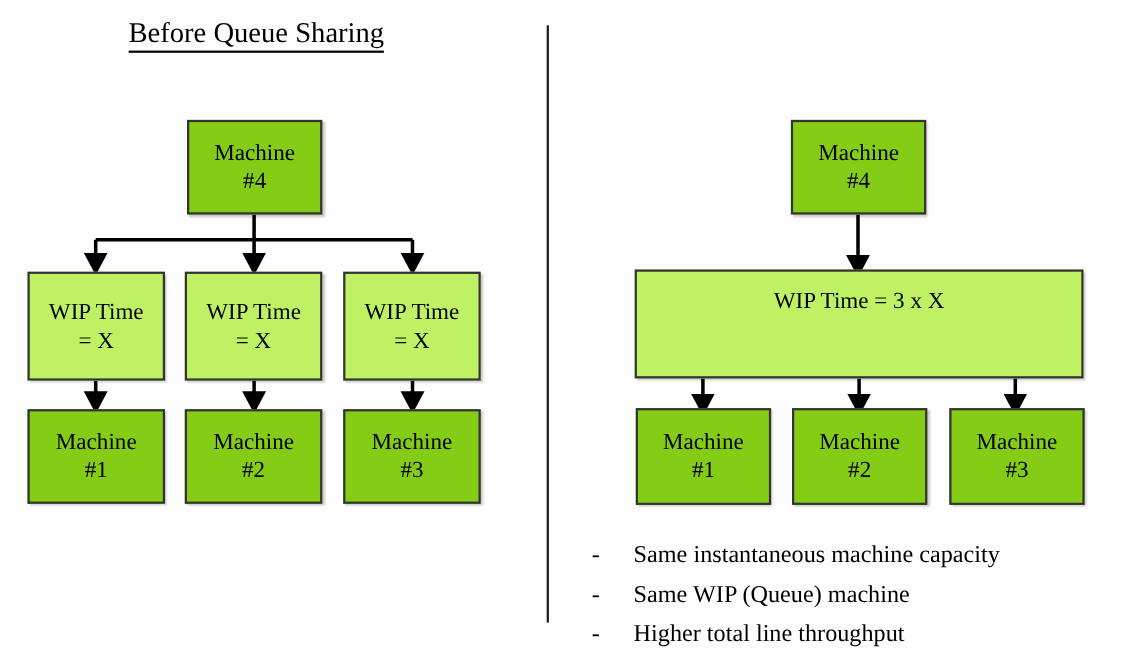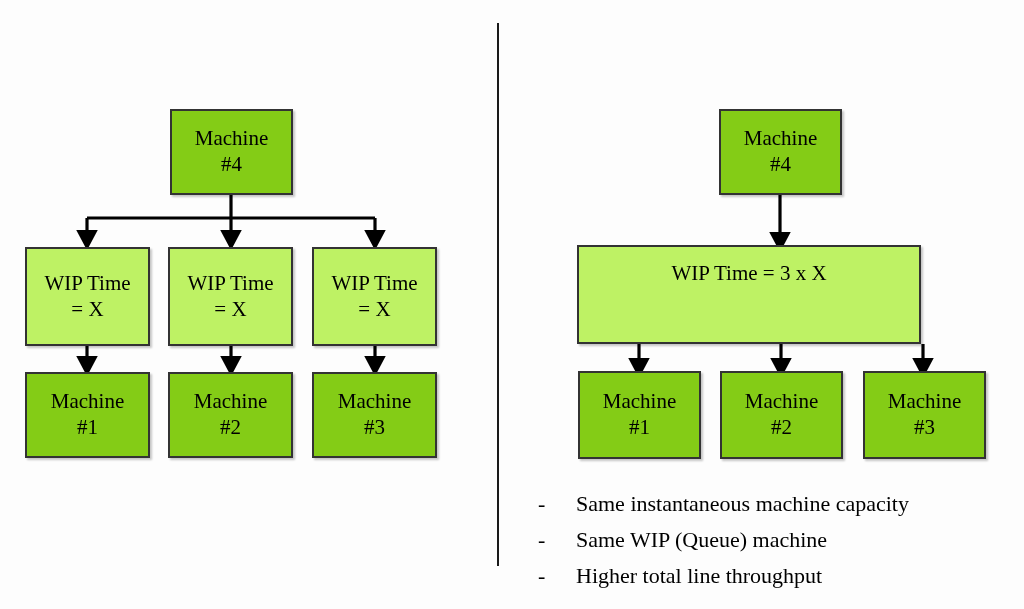--- a/index.html
+++ b/index.html
@@ -101,20 +101,23 @@
     flex: 0 0 38px;
     text-align: left;
   }
   .benefit-row .btext { flex: 1 1 auto; white-space: nowrap; }
 </style>
 </head>
 <body>
 
 <div id="canvas">
 
+  <div class="panel-title" id="title-before">
+    <span class="tx">Before Queue Sharing</span>
+  </div>
 
   <div id="divider"></div>
 
   <svg id="links" viewBox="0 0 1024 609">
     <defs>
       <marker id="arrowhead" markerWidth="9" markerHeight="9" refX="3.2" refY="4" orient="auto" markerUnits="strokeWidth">
         <path d="M0,0.6 L6.4,4 L0,7.4 z" fill="#000000"></path>
       </marker>
     </defs>
 
@@ -172,21 +175,21 @@
   <div class="node machine" style="left:312px; top:372px; width:125px; height:86px;">
     <span class="label">Machine
 #3</span>
   </div>
 
   <div class="node machine" style="left:719px; top:109px; width:123px; height:86px;">
     <span class="label">Machine
 #4</span>
   </div>
 
-  <div class="node wip wide" style="left:577px; top:245px; width:344px; height:99px;">
+  <div class="node wip wide" style="left:577px; top:245px; width:408px; height:99px;">
     <span class="label">WIP Time = 3 x X</span>
   </div>
 
   <div class="node machine" style="left:578px; top:371px; width:123px; height:88px;">
     <span class="label">Machine
 #1</span>
   </div>
   <div class="node machine" style="left:720px; top:371px; width:123px; height:88px;">
     <span class="label">Machine
 #2</span>

